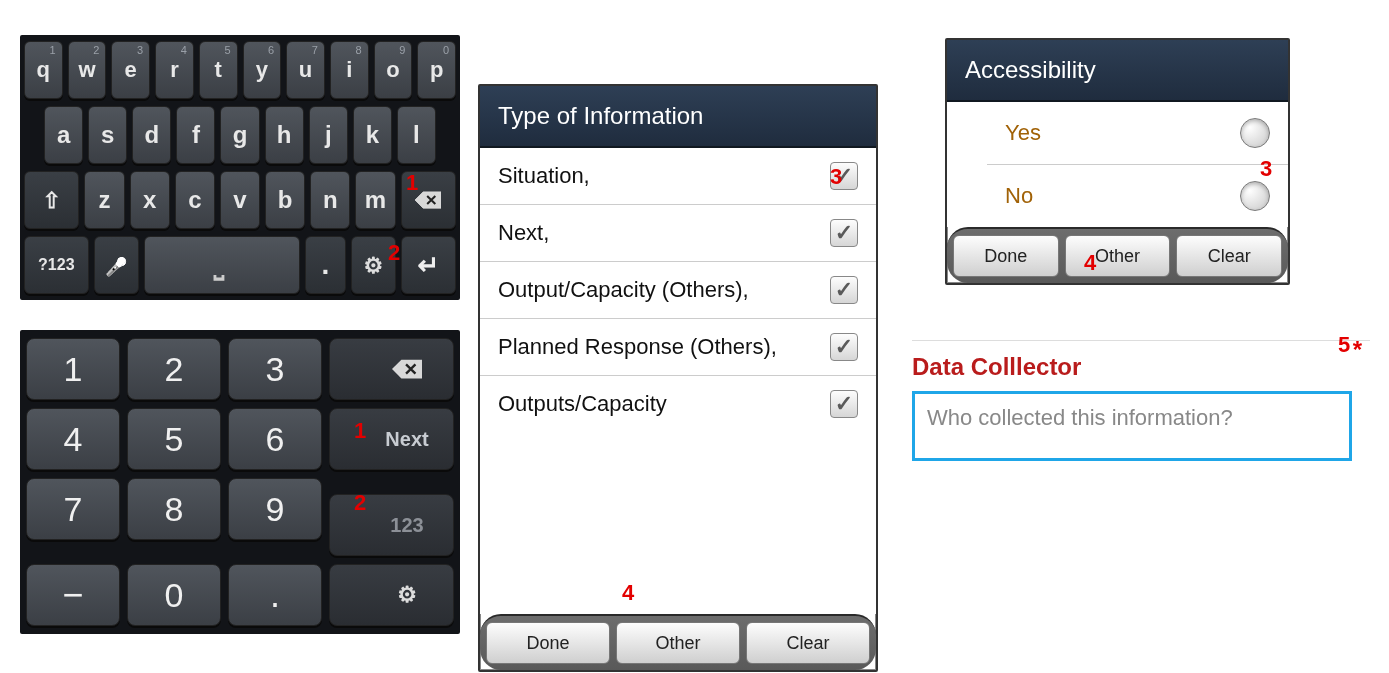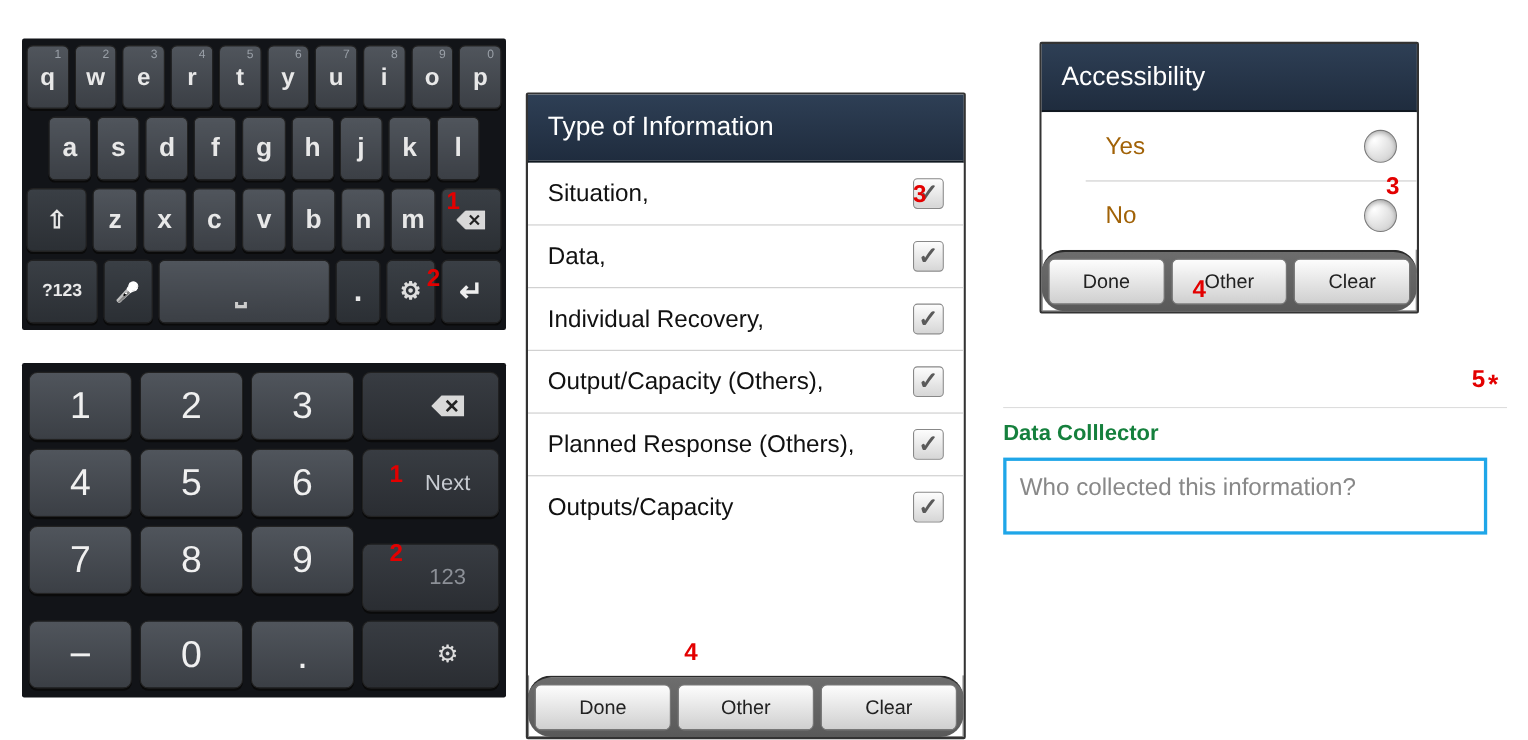--- a/index.html
+++ b/index.html
@@ -79,21 +79,21 @@
     font-size: 34px;
     font-weight: 300;
     height: 62px;
     flex:1;
     display:flex;
     align-items:center;
     justify-content:center;
     position:relative;
     box-shadow: 0 2px 0 #0a0a0a;
   }
-  .nkey.dark { background: linear-gradient(#383c42,#2a2d32); color:#c8ccd2; font-size:20px; font-weight:normal;padding-left:31px; }
+  .nkey.dark { background: linear-gradient(#383c42,#2a2d32); color:#c8ccd2; font-size:20px; font-weight:bold;padding-left:31px; }
 
   
   .callout {
     position: absolute;
     color: #e30000;
     font-weight: bold;
     font-size: 22px;
     font-family: Arial, sans-serif;
     z-index: 50;
   }
@@ -203,27 +203,26 @@
   }
 
   
   .field-block {
     position: absolute;
     left: 912px;
     top: 340px;
     width: 458px;
   }
   .field-label {
-    font-size: 20px;
+    font-size: 24px;
     font-weight: bold;
-    color: #15803d;
+    color: #b91c1c;
     margin-bottom: 10px;
     border-top: 1px solid #ddd;
     padding-top: 12px;
-    margin-top: 30px;
   }
   .field-input {
     border: 3px solid #1fa6e8;
     padding: 10px 12px;
     font-size: 22px;
     color: #888;
     width: 440px;
     line-height: 1.3;
     min-height: 70px;
   }
@@ -369,25 +368,21 @@
 <div class="callout" style="left:354px; top:490px;">2</div>
 
 <div class="dialog dlg-checklist">
   <div class="dlg-header">Type of Information</div>
   <div class="dlg-body">
     <div class="chk-item">
       <span>Situation,</span>
       <span class="chk-box checked"></span>
     </div>
     <div class="chk-item">
-      <span>Data,</span>
-      <span class="chk-box checked"></span>
-    </div>
-    <div class="chk-item">
-      <span>Individual Recovery,</span>
+      <span>Next,</span>
       <span class="chk-box checked"></span>
     </div>
     <div class="chk-item">
       <span>Output/Capacity (Others),</span>
       <span class="chk-box checked"></span>
     </div>
     <div class="chk-item">
       <span>Planned Response (Others),</span>
       <span class="chk-box checked"></span>
     </div>

